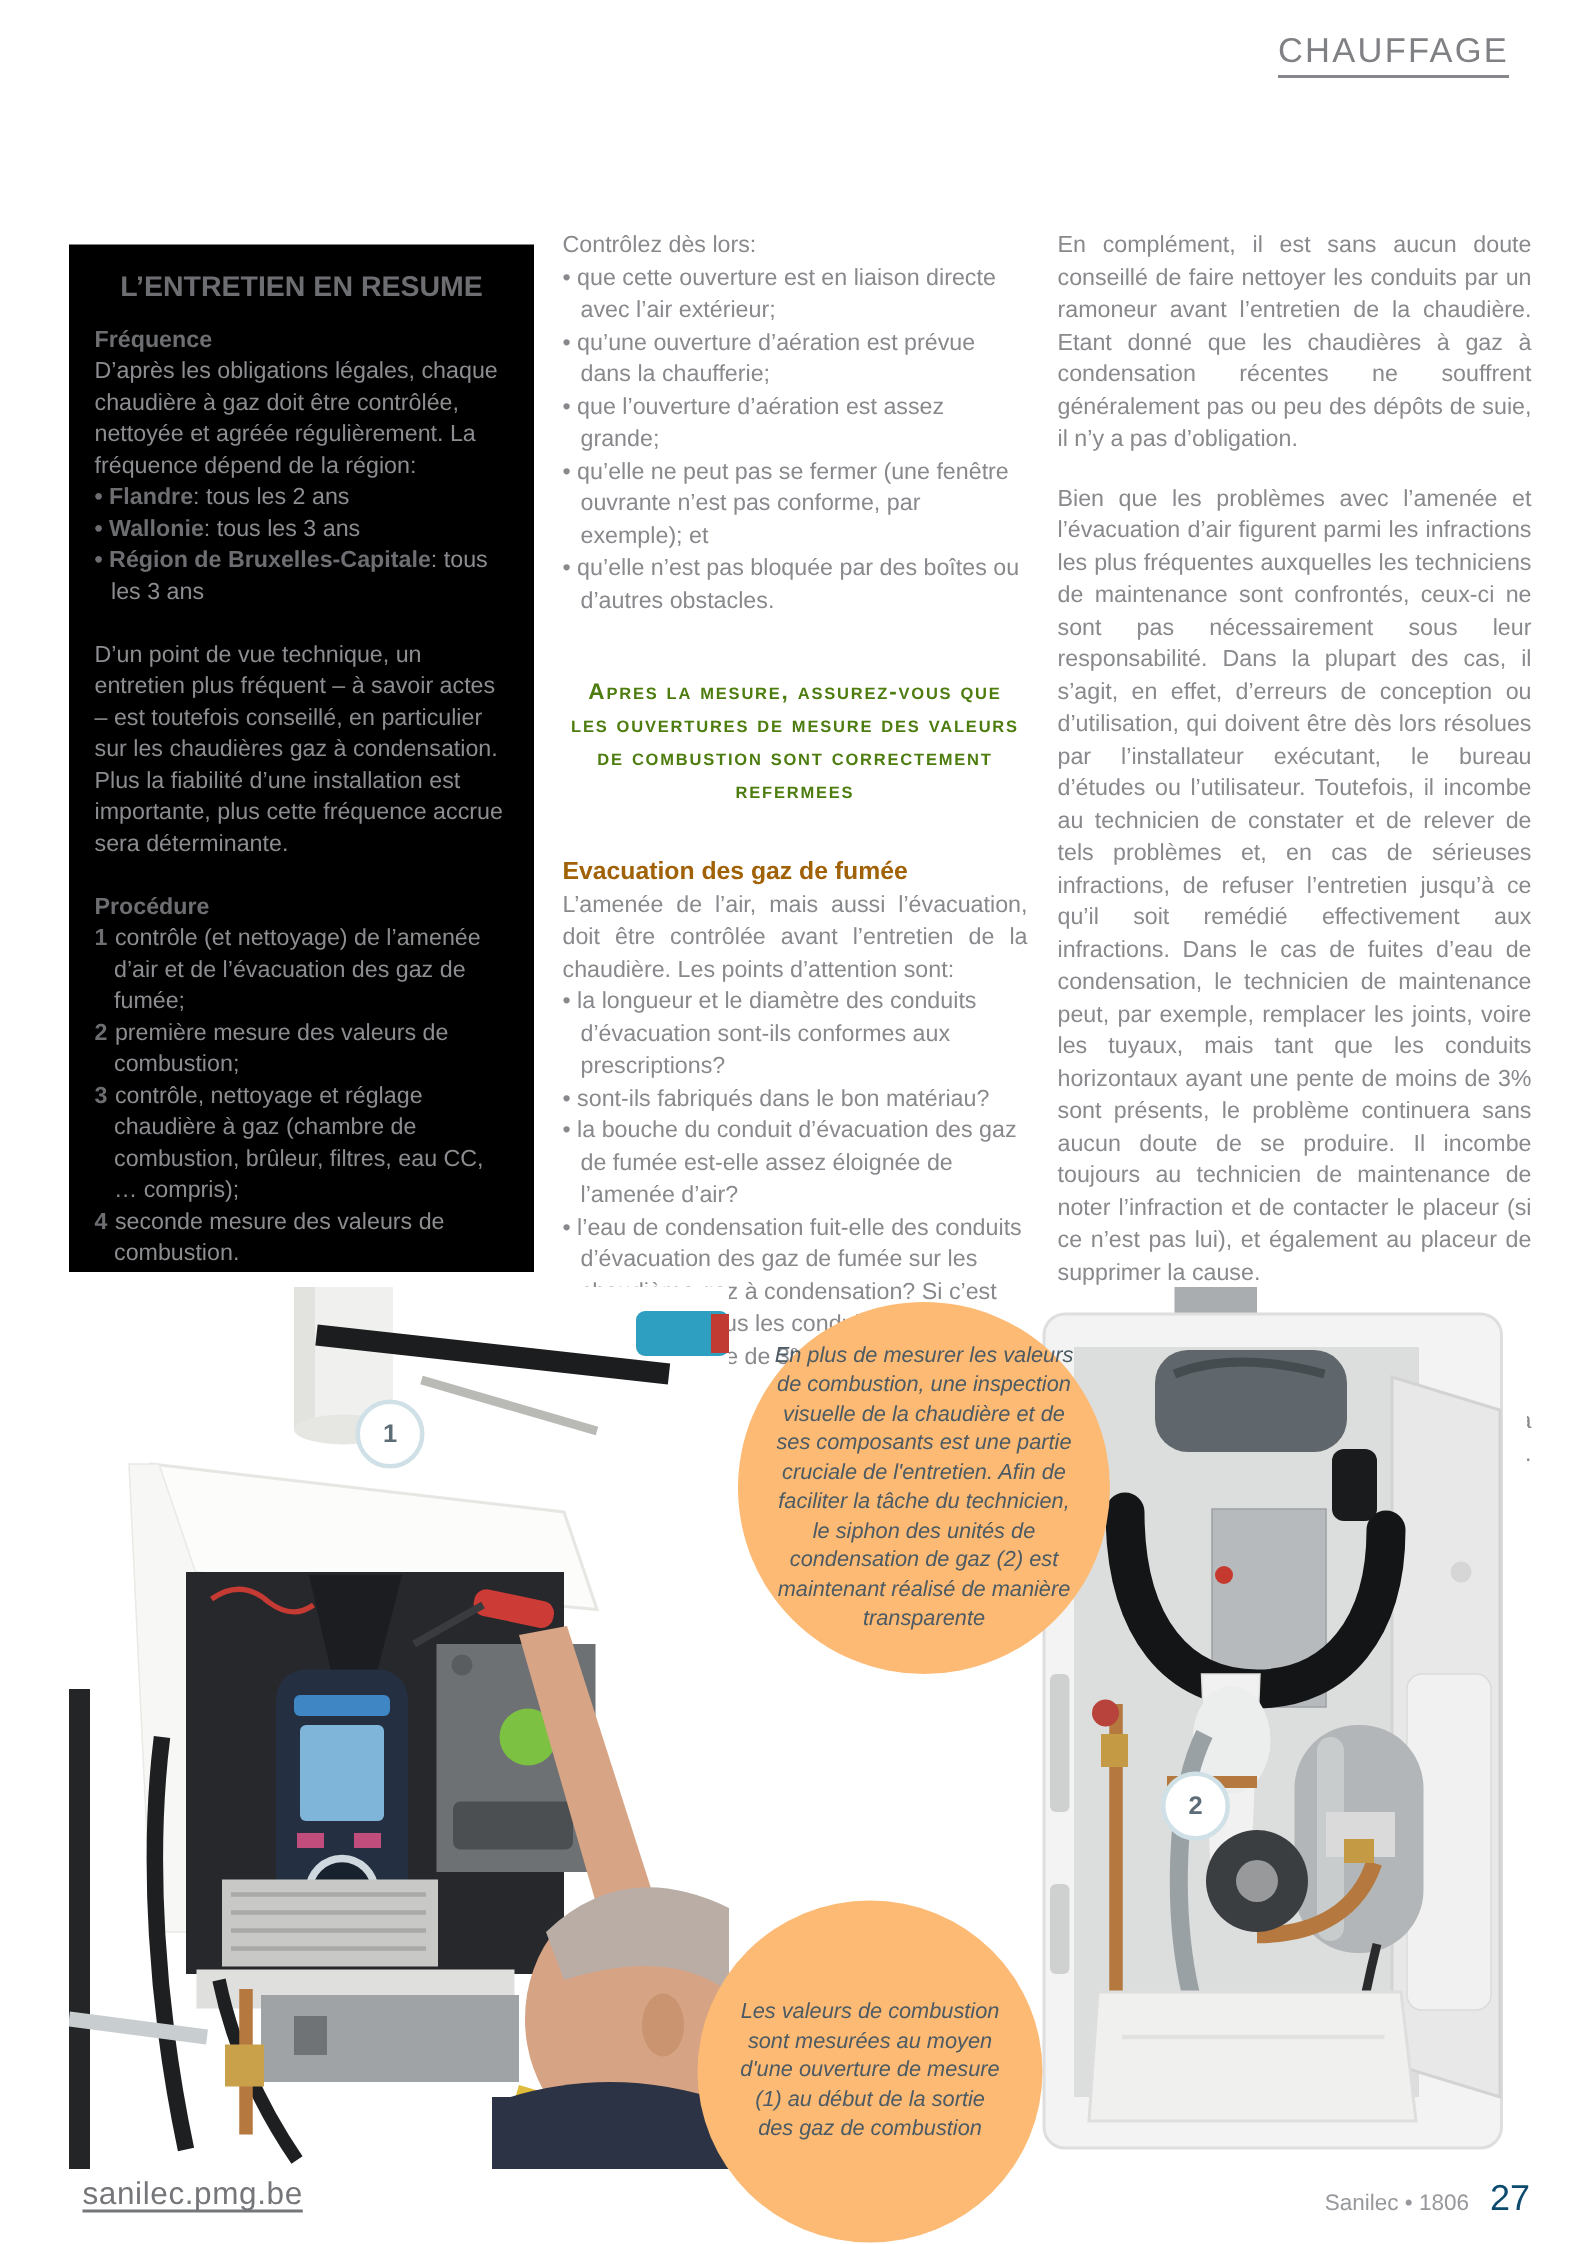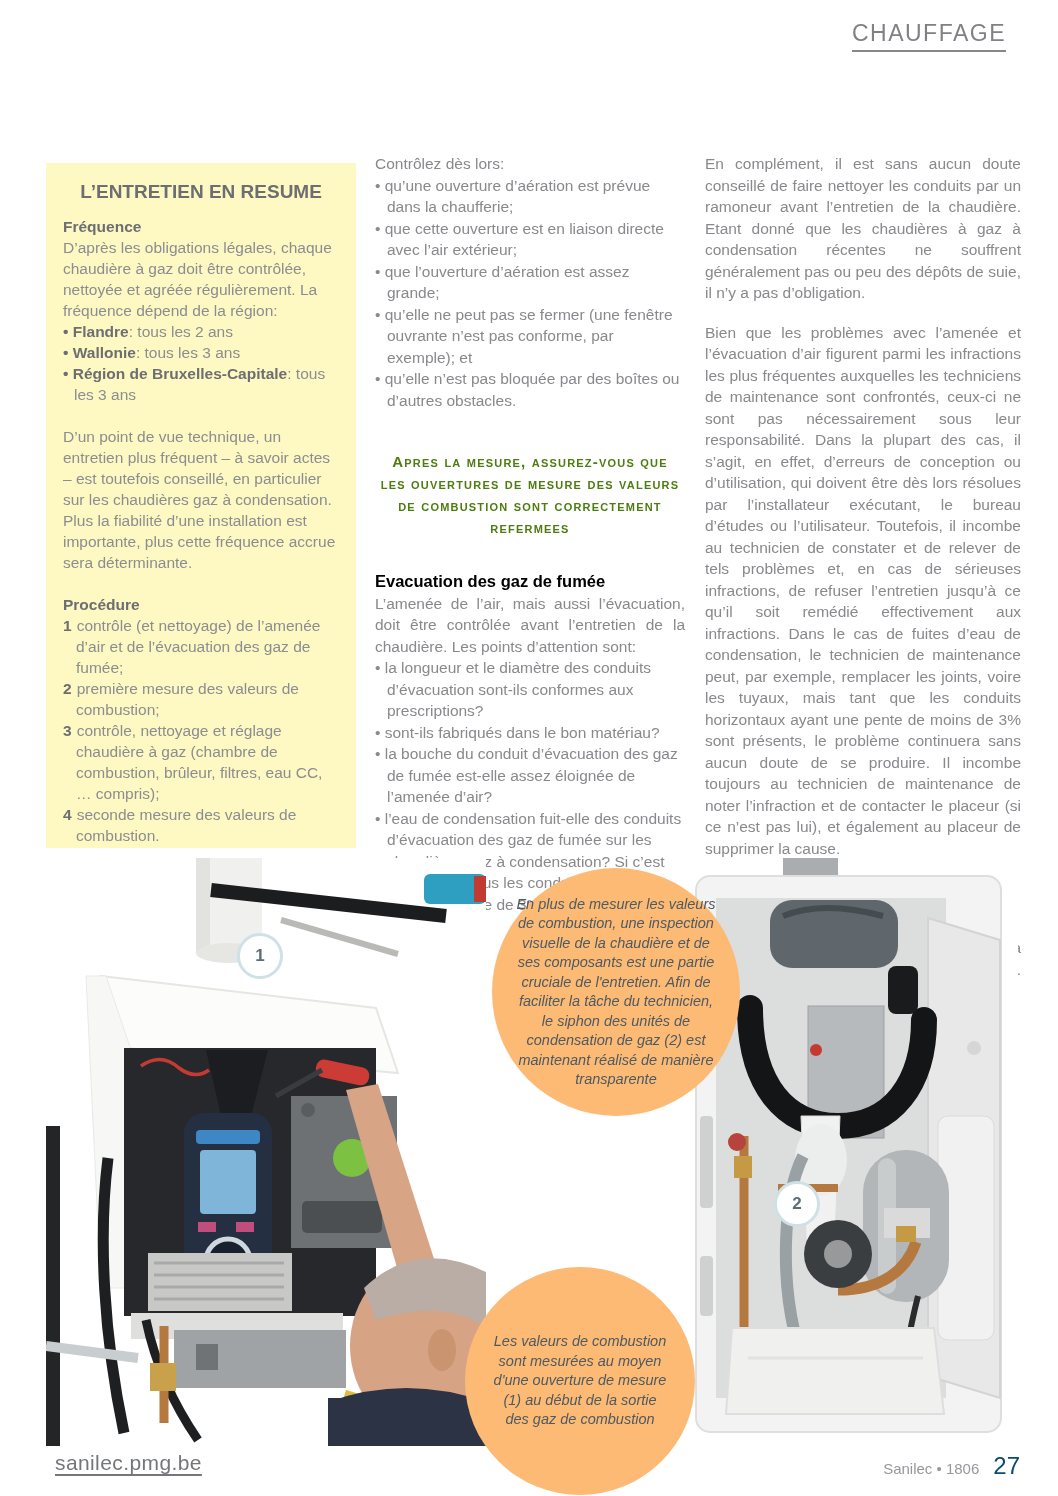--- a/index.html
+++ b/index.html
@@ -5,21 +5,21 @@
   html,body{margin:0;padding:0;background:#fff;}
   .page{position:relative;width:1058px;height:1496px;background:#ffffff;
         font-family:"Liberation Sans",sans-serif;color:#88898c;overflow:hidden;}
 
   
   .chauffage{position:absolute;top:20px;right:52px;font-size:23px;letter-spacing:1.5px;
              color:#7f8184;padding-bottom:3px;border-bottom:2px solid #85878a;}
 
   
   .summary-box{position:absolute;left:46px;top:163px;width:310px;height:685px;
-               background:#fef9c3;box-sizing:border-box;padding:14px 17px;
+               background:#000000;box-sizing:border-box;padding:14px 17px;
                font-size:15.5px;line-height:21px;color:#8b8d90;}
   .summary-title{text-align:center;font-weight:bold;font-size:19px;color:#6d6e71;
                  margin:4px 0 14px 0;}
   .sec-head{font-weight:bold;color:#6d6e71;}
   .mt{margin-top:21px;}
   ul.plain{list-style:none;margin:0;padding:0;}
   .region-list li{padding-left:11px;text-indent:-11px;}
   .region-list li::before{content:"• ";color:#6d6e71;font-weight:bold;}
   .region-list b{color:#6d6e71;}
   .steps li{padding-left:13px;text-indent:-13px;}
@@ -28,21 +28,21 @@
   
   .col{position:absolute;top:153px;font-size:15.5px;line-height:21.5px;}
   .col-middle{left:375px;width:310px;}
   .col-right{left:705px;width:316px;}
   .justify{text-align:justify;}
   .dots li{padding-left:12px;text-indent:-12px;}
   .dots li::before{content:"• ";}
   .pull-quote{margin:40px auto 12px auto;width:302px;text-align:center;
               font-variant:small-caps;font-weight:bold;letter-spacing:1.2px;
               font-size:15px;line-height:22px;color:#4d7c0f;}
-  .subhead{font-weight:bold;color:#000000;font-size:16.5px;margin:32px 0 0 0;}
+  .subhead{font-weight:bold;color:#a16207;font-size:16.5px;margin:32px 0 0 0;}
   .caps-head{font-weight:bold;color:#6d6e71;font-size:17px;margin:23px 0 12px 0;}
   .para{margin:0 0 18px 0;}
 
   
   .photo{position:absolute;}
   .photo-left{left:46px;top:858px;}
   .photo-right{left:688px;top:858px;}
 
   
   .bubble{position:absolute;border-radius:50%;background:#fdba74;color:#4c5a63;
@@ -95,22 +95,22 @@
       <li><span class="num">4</span><span>seconde mesure des valeurs de combustion.</span></li>
     </ul>
 
     <div class="sec-head mt">Documents</div>
     <div>Pour chaque entretien (légalement obligatoire), une attestation de nettoyage et de combustion doit être délivrée. Sur celle-ci, sont indiqués les actes exécutés, notées les valeurs de mesure et renseignées les non-conformités éventuelles.</div>
   </div>
 
   <div class="col col-middle">
     <div>Contrôlez dès lors:</div>
     <ul class="plain dots">
+      <li>que cette ouverture est en liaison directe avec l’air extérieur;</li>
       <li>qu’une ouverture d’aération est prévue dans la chaufferie;</li>
-      <li>que cette ouverture est en liaison directe avec l’air extérieur;</li>
       <li>que l’ouverture d’aération est assez grande;</li>
       <li>qu’elle ne peut pas se fermer (une fenêtre ouvrante n’est pas conforme, par exemple); et</li>
       <li>qu’elle n’est pas bloquée par des boîtes ou d’autres obstacles.</li>
     </ul>
 
     <div class="pull-quote">Apres la mesure, assurez-vous que les ouvertures de mesure des valeurs de combustion sont correctement refermees</div>
 
     <div class="subhead">Evacuation des gaz de fumée</div>
     <div class="justify">L’amenée de l’air, mais aussi l’évacuation, doit être contrôlée avant l’entretien de la chaudière. Les points d’attention sont:</div>
     <ul class="plain dots">

